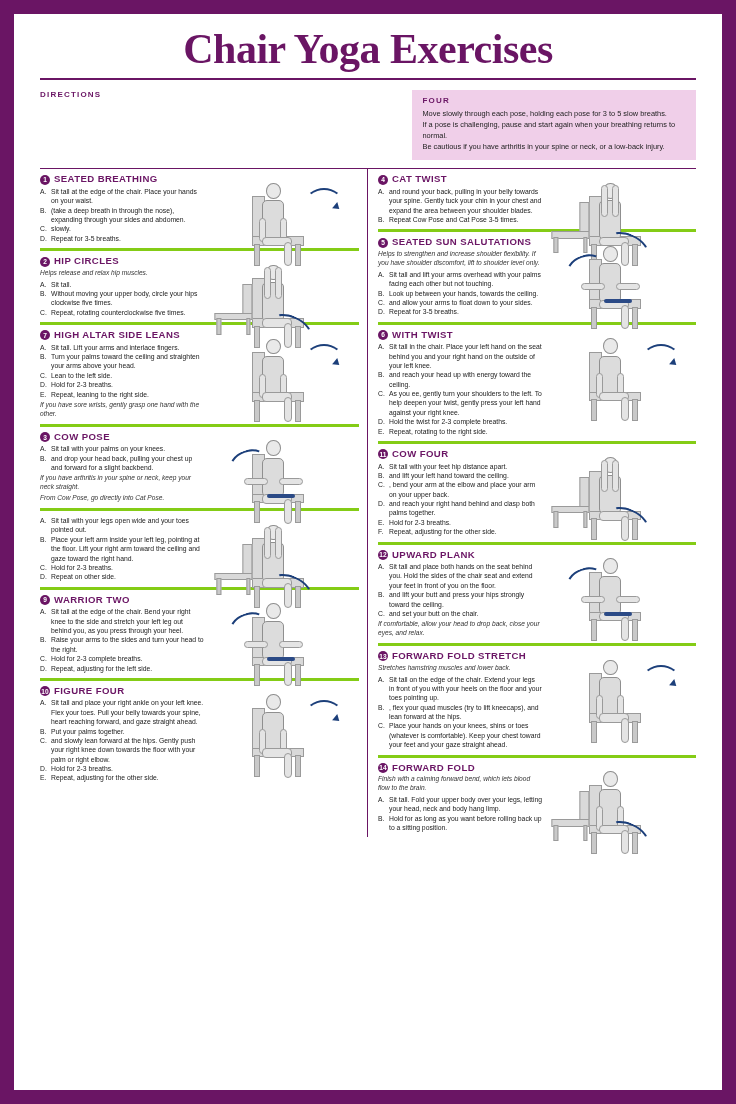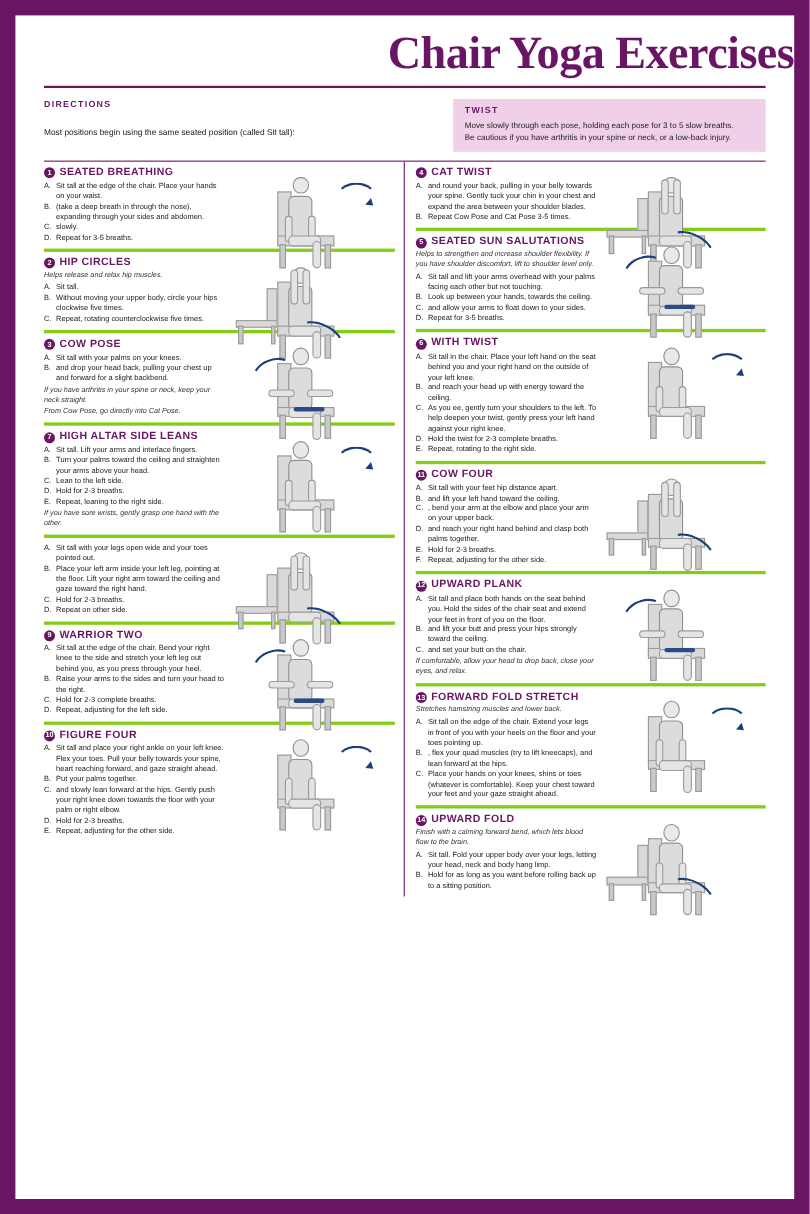--- a/index.html
+++ b/index.html
@@ -10,21 +10,21 @@
     overflow:hidden;
   }
   .poster{
     position:absolute;
     left:14px;top:14px;
     width:708px;height:1076px;
     background:#ffffff;
     box-sizing:border-box;
   }
   .title{
-    text-align:right;
+    text-align:center;
     color:#6a1564;
     font-family:"Liberation Serif", serif;
     font-weight:bold;
     font-size:42px;
     letter-spacing:-0.5px;
     margin:14px 0 4px 0;
     line-height:1;
   }
   .title-rule{
     height:2px;background:#6a1564;margin:8px 26px 10px 26px;
@@ -105,25 +105,25 @@
 <body>
 
 <div class="poster">
 
   <div class="title">Chair Yoga Exercises</div>
   <div class="title-rule"></div>
 
   <div class="topband">
     <div class="directions">
       <div class="sec-label">DIRECTIONS</div>
-      <div class="dir-line">Most positions begin using the same seated position (called Sit tall):</div>
     </div>
     <div class="tips">
-      <div class="sec-label">TWIST</div>
+      <div class="sec-label">FOUR</div>
       <div class="tip-line">Move slowly through each pose, holding each pose for 3 to 5 slow breaths.</div>
+      <div class="tip-line">If a pose is challenging, pause and start again when your breathing returns to normal.</div>
       <div class="tip-line">Be cautious if you have arthritis in your spine or neck, or a low-back injury.</div>
     </div>
   </div>
 
   <div class="columns">
     <div class="col left" id="col-left">
         <div class="ex">
     <div class="ex-text">
       <div class="ex-head">
         <span class="num">1</span>
@@ -212,20 +212,70 @@
     <div class="leg" style="left:3.6px;top:34.2px;width:2.7px;height:14.4px;"></div>
     <div class="leg" style="left:33.300000000000004px;top:34.2px;width:2.7px;height:14.4px;"></div>
   </div>
               <div class="swoosh" style="left:60px;top:60px;width:40px;height:22px;transform:rotate(25deg);"></div>
             </div>
           </div>
   </div>
         <div class="ex">
     <div class="ex-text">
       <div class="ex-head">
+        <span class="num">7</span>
+        <span class="ex-name">HIGH ALTAR SIDE LEANS</span>
+      </div>
+
+      <div class="step">
+      <span class="lab">A.</span>
+      <span class="txt">Sit tall. Lift your arms and interlace fingers.</span>
+    </div>
+            <div class="step">
+      <span class="lab">B.</span>
+      <span class="txt">Turn your palms toward the ceiling and straighten your arms above your head.</span>
+    </div>
+            <div class="step">
+      <span class="lab">C.</span>
+      <span class="txt">Lean to the left side.</span>
+    </div>
+            <div class="step">
+      <span class="lab">D.</span>
+      <span class="txt">Hold for 2-3 breaths.</span>
+    </div>
+            <div class="step">
+      <span class="lab">E.</span>
+      <span class="txt">Repeat, leaning to the right side.</span>
+    </div>
+      <div class="tail">If you have sore wrists, gently grasp one hand with the other.</div>
+    </div>
+    <div class="ex-art">
+            <div style="position:absolute;left:0;top:0;width:150px;height:100%;">
+              <div class="chair" style="left:40px;top:22px;width:57.5px;height:67.5px;">
+    <div class="back" style="left:2.5px;top:0;width:11.25px;height:42.5px;"></div>
+    <div class="seat" style="left:2.5px;top:40px;width:50px;height:7.5px;"></div>
+    <div class="leg" style="left:5px;top:47.5px;width:3.75px;height:20px;"></div>
+    <div class="leg" style="left:46.25px;top:47.5px;width:3.75px;height:20px;"></div>
+  </div>
+              <div class="fig" style="left:52px;top:26px;">
+    <div class="head" style="left:5px;top:-17.5px;width:12.5px;height:13.75px;"></div>
+    <div class="torso" style="left:1.25px;top:0px;width:20px;height:37.5px;"></div>
+    <div class="limb" style="left:-2.5px;top:17.5px;width:5px;height:22.5px;"></div>
+            <div class="limb" style="left:18.75px;top:17.5px;width:5px;height:22.5px;"></div>
+    <div class="limb" style="left:1.25px;top:36.25px;width:27.5px;height:7.5px;"></div>
+    <div class="limb" style="left:22.5px;top:41.25px;width:6.25px;height:22.5px;"></div>
+  </div>
+              <div class="swoosh" style="left:96px;top:14px;width:34px;height:26px;"></div>
+              <div class="arrowhead" style="left:124px;top:30px;transform:rotate(130deg);"></div>
+            </div>
+          </div>
+  </div>
+        <div class="ex">
+    <div class="ex-text">
+      <div class="ex-head">
         <span class="num">3</span>
         <span class="ex-name">COW POSE</span>
       </div>
 
       <div class="step">
       <span class="lab">A.</span>
       <span class="txt">Sit tall with your palms on your knees.</span>
     </div>
             <div class="step">
       <span class="lab">B.</span>
@@ -245,70 +295,20 @@
               <div class="fig" style="left:52px;top:26px;">
     <div class="head" style="left:5px;top:-17.5px;width:12.5px;height:13.75px;"></div>
     <div class="torso" style="left:1.25px;top:0px;width:20px;height:37.5px;"></div>
     <div class="limb" style="left:-17.5px;top:20px;width:22.5px;height:5px;"></div>
             <div class="limb" style="left:17.5px;top:20px;width:22.5px;height:5px;"></div>
     <div class="limb" style="left:1.25px;top:36.25px;width:27.5px;height:7.5px;"></div>
     <div class="limb" style="left:22.5px;top:41.25px;width:6.25px;height:22.5px;"></div>
   </div>
               <div class="band" style="left:58px;top:62px;width:28px;height:4px;"></div>
               <div class="swoosh" style="left:20px;top:18px;width:36px;height:26px;transform:rotate(-20deg);"></div>
-            </div>
-          </div>
-  </div>
-        <div class="ex">
-    <div class="ex-text">
-      <div class="ex-head">
-        <span class="num">7</span>
-        <span class="ex-name">HIGH ALTAR SIDE LEANS</span>
-      </div>
-
-      <div class="step">
-      <span class="lab">A.</span>
-      <span class="txt">Sit tall. Lift your arms and interlace fingers.</span>
-    </div>
-            <div class="step">
-      <span class="lab">B.</span>
-      <span class="txt">Turn your palms toward the ceiling and straighten your arms above your head.</span>
-    </div>
-            <div class="step">
-      <span class="lab">C.</span>
-      <span class="txt">Lean to the left side.</span>
-    </div>
-            <div class="step">
-      <span class="lab">D.</span>
-      <span class="txt">Hold for 2-3 breaths.</span>
-    </div>
-            <div class="step">
-      <span class="lab">E.</span>
-      <span class="txt">Repeat, leaning to the right side.</span>
-    </div>
-      <div class="tail">If you have sore wrists, gently grasp one hand with the other.</div>
-    </div>
-    <div class="ex-art">
-            <div style="position:absolute;left:0;top:0;width:150px;height:100%;">
-              <div class="chair" style="left:40px;top:22px;width:57.5px;height:67.5px;">
-    <div class="back" style="left:2.5px;top:0;width:11.25px;height:42.5px;"></div>
-    <div class="seat" style="left:2.5px;top:40px;width:50px;height:7.5px;"></div>
-    <div class="leg" style="left:5px;top:47.5px;width:3.75px;height:20px;"></div>
-    <div class="leg" style="left:46.25px;top:47.5px;width:3.75px;height:20px;"></div>
-  </div>
-              <div class="fig" style="left:52px;top:26px;">
-    <div class="head" style="left:5px;top:-17.5px;width:12.5px;height:13.75px;"></div>
-    <div class="torso" style="left:1.25px;top:0px;width:20px;height:37.5px;"></div>
-    <div class="limb" style="left:-2.5px;top:17.5px;width:5px;height:22.5px;"></div>
-            <div class="limb" style="left:18.75px;top:17.5px;width:5px;height:22.5px;"></div>
-    <div class="limb" style="left:1.25px;top:36.25px;width:27.5px;height:7.5px;"></div>
-    <div class="limb" style="left:22.5px;top:41.25px;width:6.25px;height:22.5px;"></div>
-  </div>
-              <div class="swoosh" style="left:96px;top:14px;width:34px;height:26px;"></div>
-              <div class="arrowhead" style="left:124px;top:30px;transform:rotate(130deg);"></div>
             </div>
           </div>
   </div>
         <div class="ex">
     <div class="ex-text">
 
       <div class="step">
       <span class="lab">A.</span>
       <span class="txt">Sit tall with your legs open wide and your toes pointed out.</span>
     </div>
@@ -729,21 +729,21 @@
   </div>
               <div class="swoosh" style="left:96px;top:14px;width:34px;height:26px;"></div>
               <div class="arrowhead" style="left:124px;top:30px;transform:rotate(130deg);"></div>
             </div>
           </div>
   </div>
         <div class="ex">
     <div class="ex-text">
       <div class="ex-head">
         <span class="num">14</span>
-        <span class="ex-name">UPWARD FOLD</span>
+        <span class="ex-name">FORWARD FOLD</span>
       </div>
       <div class="ex-note">Finish with a calming forward bend, which lets blood flow to the brain.</div>
       <div class="step">
       <span class="lab">A.</span>
       <span class="txt">Sit tall. Fold your upper body over your legs, letting your head, neck and body hang limp.</span>
     </div>
             <div class="step">
       <span class="lab">B.</span>
       <span class="txt">Hold for as long as you want before rolling back up to a sitting position.</span>
     </div>

